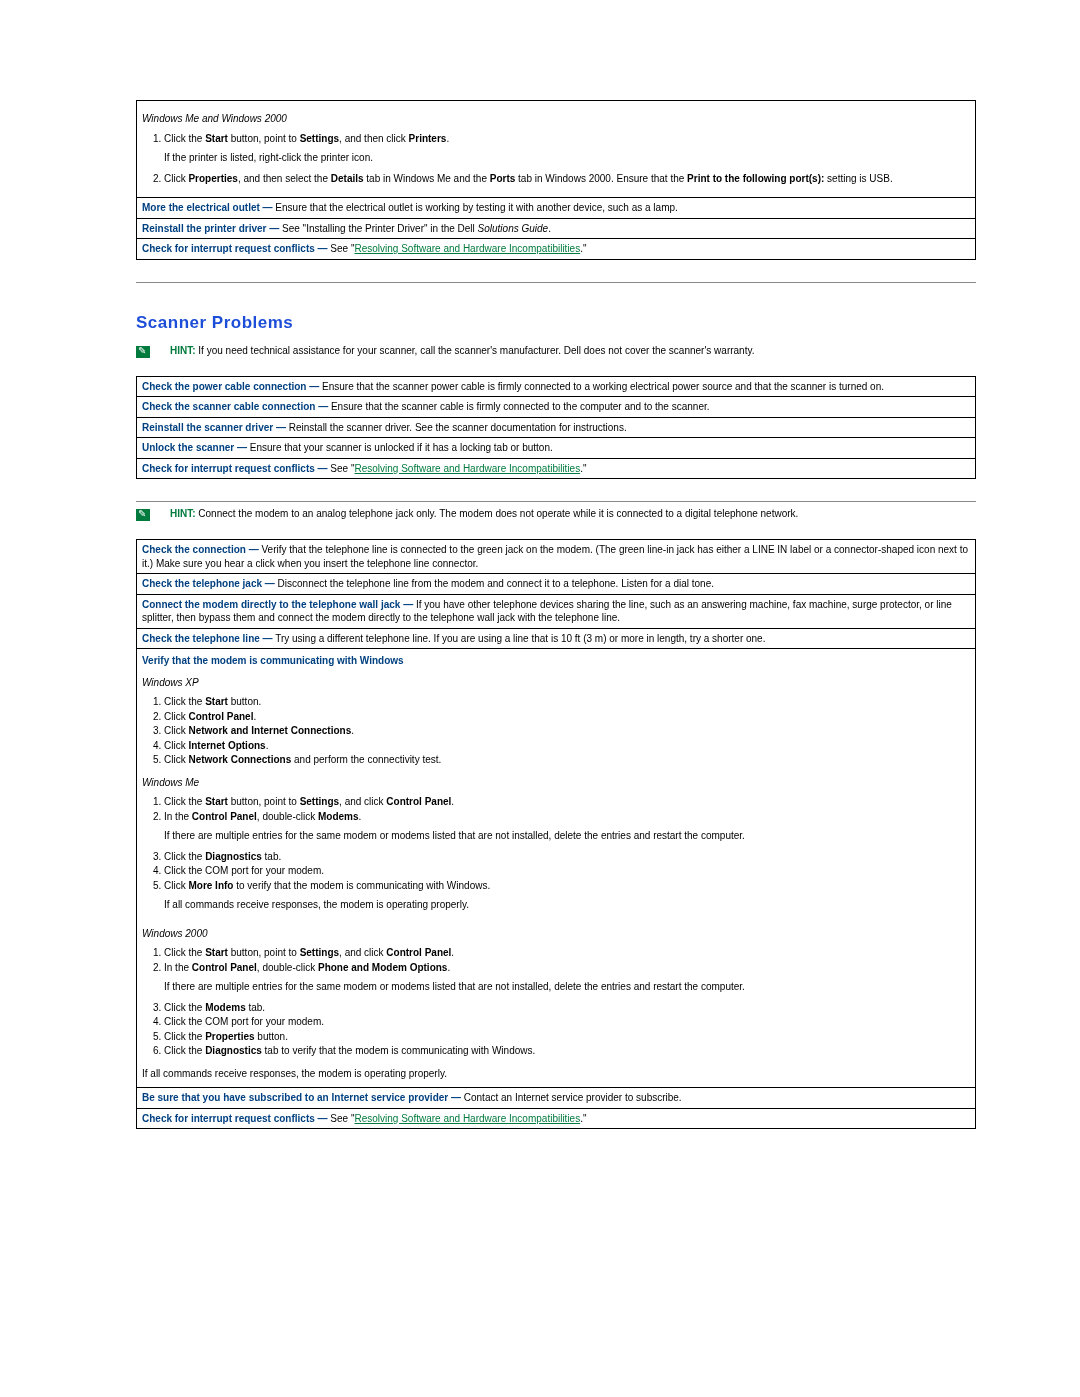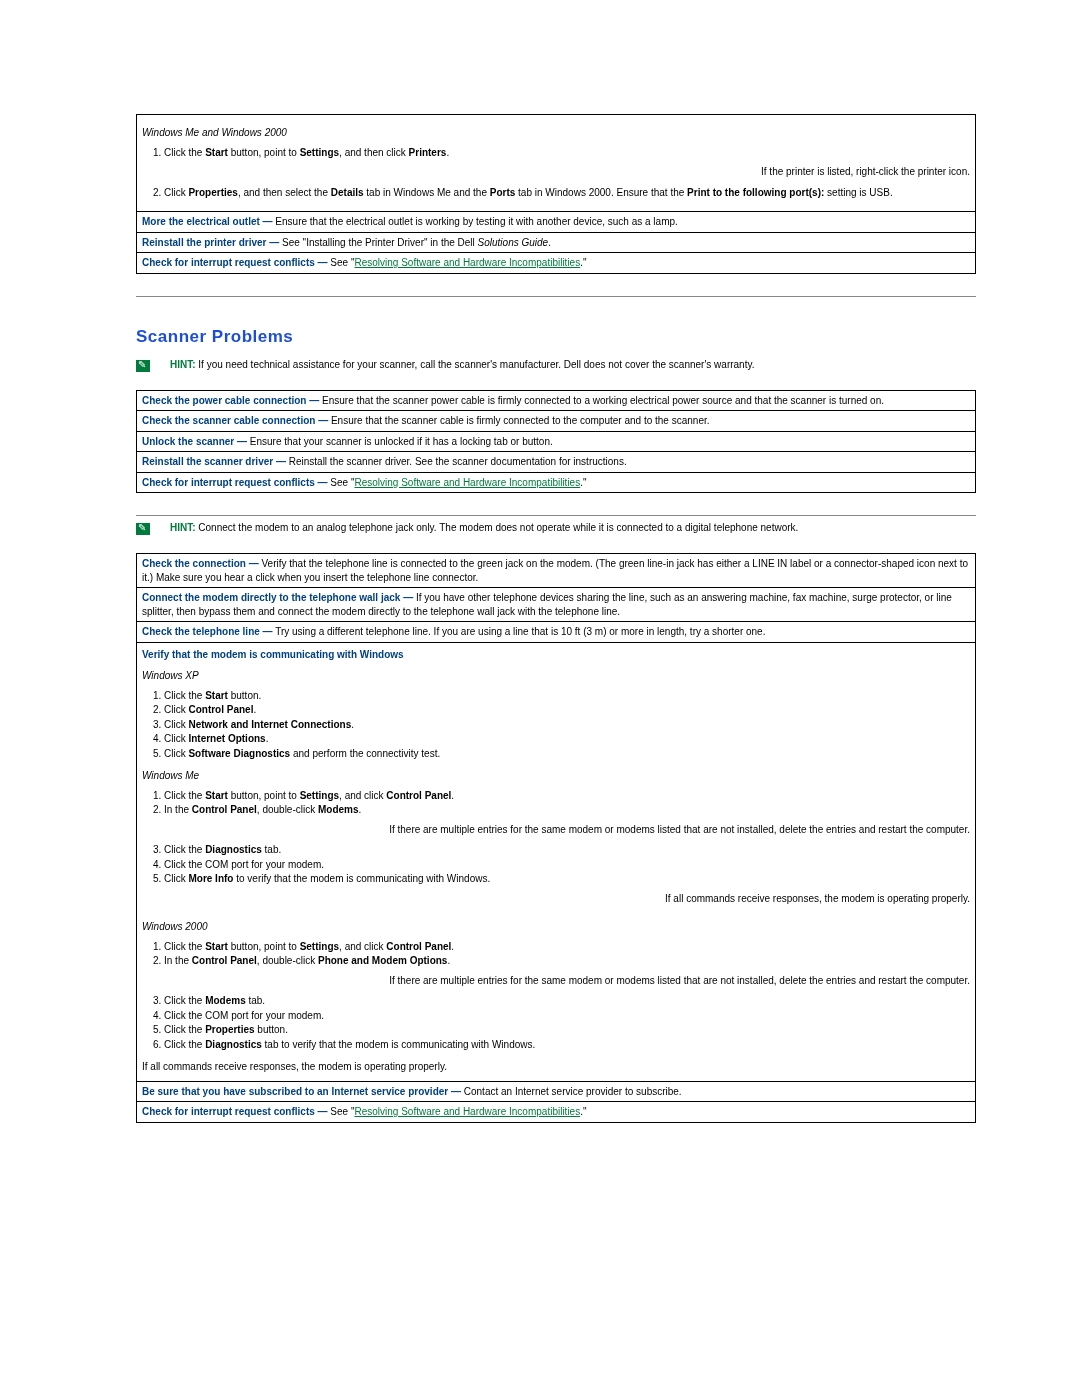--- a/index.html
+++ b/index.html
@@ -5,21 +5,21 @@
   body {
     font-family: Verdana, Arial, sans-serif;
     font-size: 10px;
     color: #000;
     margin: 0;
     padding: 0;
     background: #fff;
   }
   .page {
     width: 840px;
-    margin: 14px auto;
+    margin: 0 auto;
     padding: 100px 88px 80px 120px;
   }
   h2 {
     font-size: 17px;
     font-weight: bold;
     color: #1d4ed8;
     margin: 30px 0 12px 0;
     letter-spacing: 0.5px;
   }
   .hint-row {
@@ -84,21 +84,20 @@
     padding: 0;
   }
   ol.numbered li {
     margin: 0;
     padding: 0 0 1px 0;
   }
   .indent-note {
     margin-left: 22px;
     display: block;
     padding: 6px 0 6px 0;
-    text-align: right;
   }
   hr.section {
     border: none;
     border-top: 1px solid #888;
     margin: 22px 0 0 0;
   }
   .para {
     margin: 2px 0 4px 0;
   }
 </style>
@@ -158,26 +157,26 @@
       <span class="bold-blue">Check the power cable connection —</span><span> Ensure that the scanner power cable is firmly connected to a working electrical power source and that the scanner is turned on.</span>
     </td>
         </tr>
     <tr>
           <td>
       <span class="bold-blue">Check the scanner cable connection —</span><span> Ensure that the scanner cable is firmly connected to the computer and to the scanner.</span>
     </td>
         </tr>
     <tr>
           <td>
+      <span class="bold-blue">Reinstall the scanner driver —</span><span> Reinstall the scanner driver. See the scanner documentation for instructions.</span>
+    </td>
+        </tr>
+    <tr>
+          <td>
       <span class="bold-blue">Unlock the scanner —</span><span> Ensure that your scanner is unlocked if it has a locking tab or button.</span>
-    </td>
-        </tr>
-    <tr>
-          <td>
-      <span class="bold-blue">Reinstall the scanner driver —</span><span> Reinstall the scanner driver. See the scanner documentation for instructions.</span>
     </td>
         </tr>
     <tr>
           <td>
       <span class="bold-blue">Check for interrupt request conflicts —</span><span> See "</span><a class="link">Resolving Software and Hardware Incompatibilities</a><span>."</span>
     </td>
         </tr>
   </tbody>
     </table>
 
@@ -192,39 +191,44 @@
 
   <table class="trouble">
     <tbody>
         <tr>
           <td>
       <span class="bold-blue">Check the connection —</span><span> Verify that the telephone line is connected to the green jack on the modem. (The green line-in jack has either a LINE IN label or a connector-shaped icon next to it.) Make sure you hear a click when you insert the telephone line connector.</span>
     </td>
         </tr>
     <tr>
           <td>
+      <span class="bold-blue">Check the telephone jack —</span><span> Disconnect the telephone line from the modem and connect it to a telephone. Listen for a dial tone.</span>
+    </td>
+        </tr>
+    <tr>
+          <td>
       <span class="bold-blue">Connect the modem directly to the telephone wall jack —</span><span> If you have other telephone devices sharing the line, such as an answering machine, fax machine, surge protector, or line splitter, then bypass them and connect the modem directly to the telephone wall jack with the telephone line.</span>
     </td>
         </tr>
     <tr>
           <td>
       <span class="bold-blue">Check the telephone line —</span><span> Try using a different telephone line. If you are using a line that is 10 ft (3 m) or more in length, try a shorter one.</span>
     </td>
         </tr>
     <tr>
           <td>
       <div class="bold-blue para">Verify that the modem is communicating with Windows</div>
 
       <span class="os-label">Windows XP</span>
       <ol class="numbered">
         <li><span>Click the </span><span class="bold-black">Start</span><span> button.</span></li>
         <li><span>Click </span><span class="bold-black">Control Panel</span><span>.</span></li>
         <li><span>Click </span><span class="bold-black">Network and Internet Connections</span><span>.</span></li>
         <li><span>Click </span><span class="bold-black">Internet Options</span><span>.</span></li>
-        <li><span>Click </span><span class="bold-black">Software Diagnostics</span><span> and perform the connectivity test.</span></li>
+        <li><span>Click </span><span class="bold-black">Network Connections</span><span> and perform the connectivity test.</span></li>
       </ol>
 
       <span class="os-label">Windows Me</span>
       <ol class="numbered">
         <li><span>Click the </span><span class="bold-black">Start</span><span> button, point to </span><span class="bold-black">Settings</span><span>, and click </span><span class="bold-black">Control Panel</span><span>.</span></li>
         <li><span>In the </span><span class="bold-black">Control Panel</span><span>, double-click </span><span class="bold-black">Modems</span><span>.</span>
           <span class="indent-note" style="margin-left:0;">If there are multiple entries for the same modem or modems listed that are not installed, delete the entries and restart the computer.</span>
         </li>
         <li><span>Click the </span><span class="bold-black">Diagnostics</span><span> tab.</span></li>
         <li>Click the COM port for your modem.</li>

